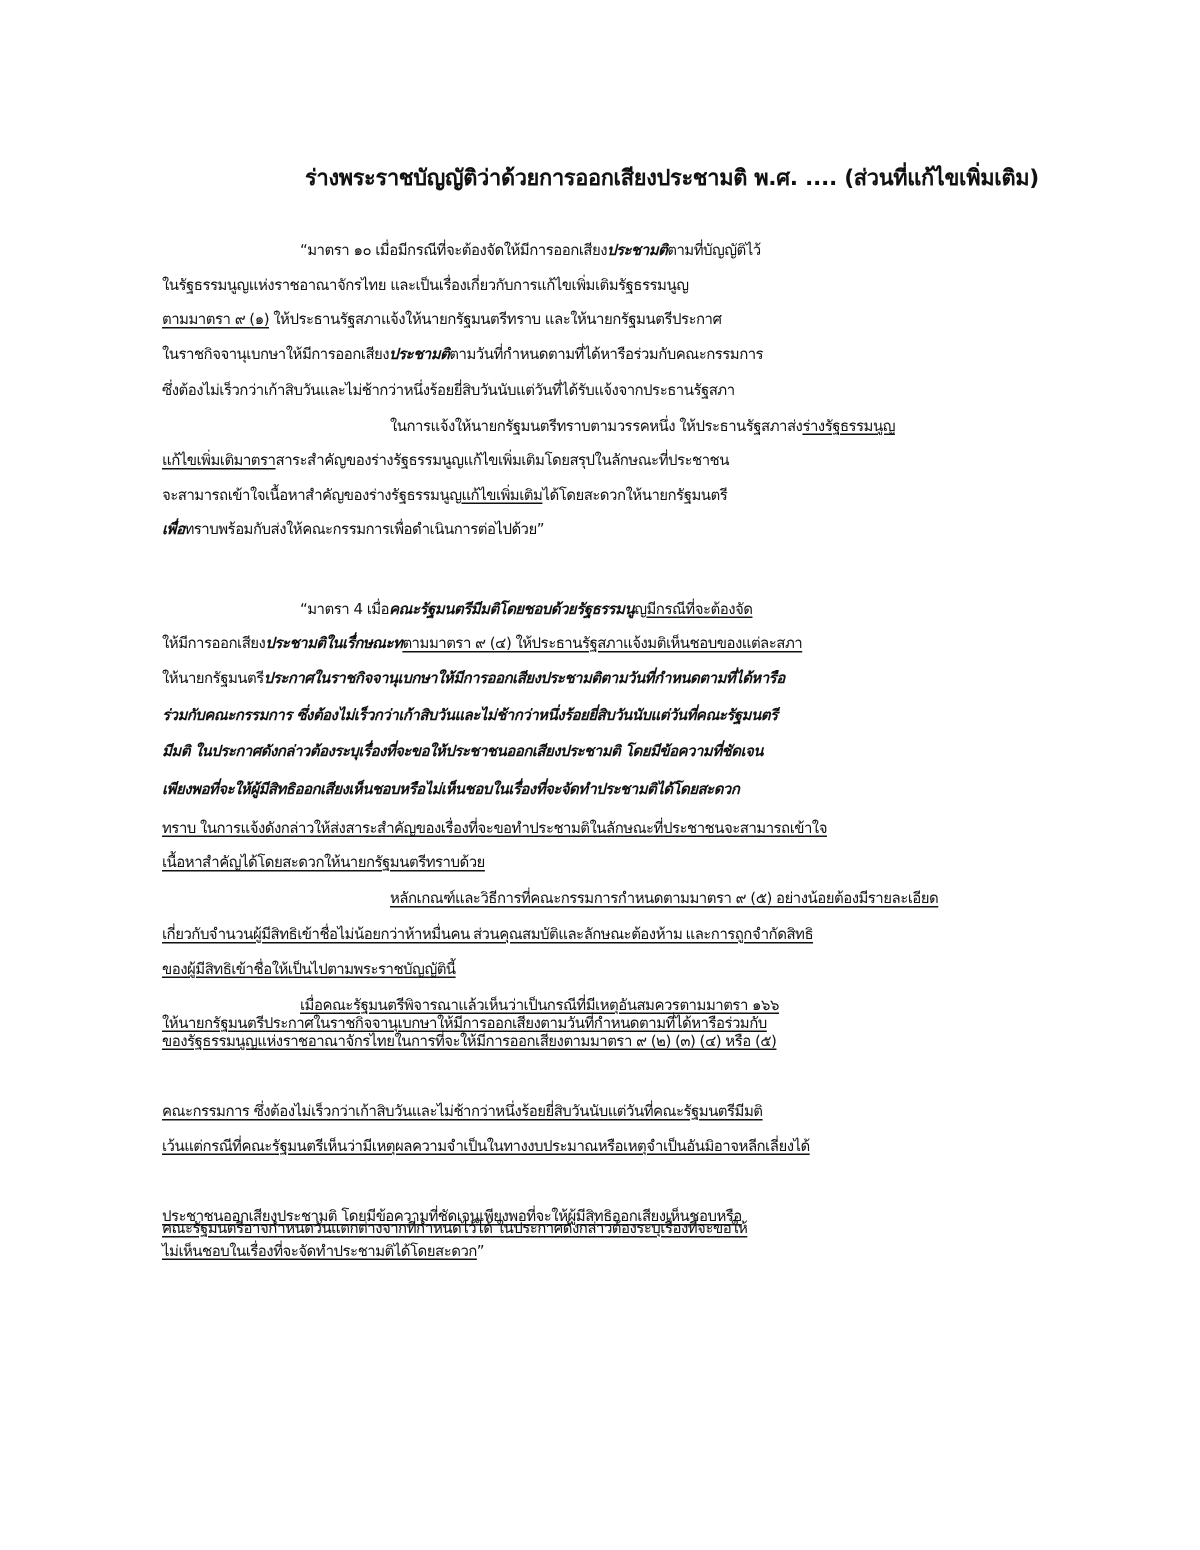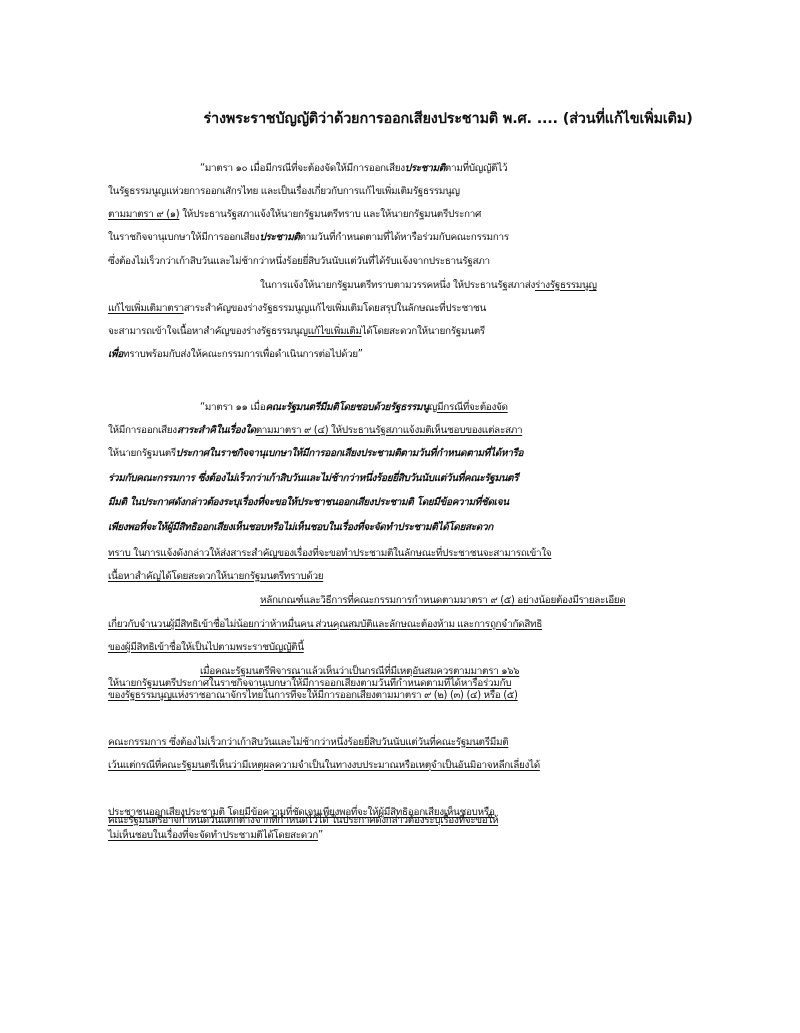--- a/index.html
+++ b/index.html
@@ -50,21 +50,21 @@
 
 <div class="page">
 
   <div class="title">ร่างพระราชบัญญัติว่าด้วยการออกเสียงประชามติ พ.ศ. ....  (ส่วนที่แก้ไขเพิ่มเติม)</div>
 
   <div>
     <div class="line indent" style="top:159px;">
       <span>“มาตรา ๑๐  เมื่อมีกรณีที่จะต้องจัดให้มีการออกเสียง</span><span class="bi">ประชามติ</span><span>ตามที่บัญญัติไว้</span>
     </div>
     <div class="line" style="top:182px;">
-      <span>ในรัฐธรรมนูญแห่วยการออกเสักรไทย และเป็นเรื่องเกี่ยวกับการแก้ไขเพิ่มเติมรัฐธรรมนูญ</span>
+      <span>ในรัฐธรรมนูญแห่งราชอาณาจักรไทย และเป็นเรื่องเกี่ยวกับการแก้ไขเพิ่มเติมรัฐธรรมนูญ</span>
     </div>
     <div class="line" style="top:205px;">
       <span class="u">ตามมาตรา ๙ (๑)</span><span> ให้ประธานรัฐสภาแจ้งให้นายกรัฐมนตรีทราบ และให้นายกรัฐมนตรีประกาศ</span>
     </div>
     <div class="line" style="top:228px;">
       <span>ในราชกิจจานุเบกษาให้มีการออกเสียง</span><span class="bi">ประชามติ</span><span>ตามวันที่กำหนดตามที่ได้หารือร่วมกับคณะกรรมการ</span>
     </div>
     <div class="line" style="top:252px;">
       <span>ซึ่งต้องไม่เร็วกว่าเก้าสิบวันและไม่ช้ากว่าหนึ่งร้อยยี่สิบวันนับแต่วันที่ได้รับแจ้งจากประธานรัฐสภา</span>
     </div>
@@ -77,24 +77,24 @@
     <div class="line" style="top:322px;">
       <span>จะสามารถเข้าใจเนื้อหาสำคัญของร่างรัฐธรรมนูญ</span><span class="u">แก้ไขเพิ่มเติม</span><span>ได้โดยสะดวกให้นายกรัฐมนตรี</span>
     </div>
     <div class="line" style="top:345px;">
       <span class="bi">เพื่อ</span><span>ทราบพร้อมกับส่งให้คณะกรรมการเพื่อดำเนินการต่อไปด้วย”</span>
     </div>
   </div>
 
   <div>
     <div class="line indent" style="top:398px;">
-      <span>“มาตรา ๑๑  เมื่อ</span><span class="bi">คณะรัฐมนตรีมีมติโดยชอบด้วยรัฐธรรมนู</span><span>ญ</span><span class="u">มีกรณีที่จะต้องจัด</span>
+      <span>“มาตรา 4  เมื่อ</span><span class="bi">คณะรัฐมนตรีมีมติโดยชอบด้วยรัฐธรรมนู</span><span>ญ</span><span class="u">มีกรณีที่จะต้องจัด</span>
     </div>
     <div class="line" style="top:421px;">
-      <span>ให้มีการออกเสียง</span><span class="bi">สาระสำคิในเรื่องใด</span><span class="u">ตามมาตรา ๙ (๔) ให้ประธานรัฐสภาแจ้งมติเห็นชอบของแต่ละสภา</span>
+      <span>ให้มีการออกเสียง</span><span class="bi">ประชามติในเรื่กษณะท</span><span class="u">ตามมาตรา ๙ (๔) ให้ประธานรัฐสภาแจ้งมติเห็นชอบของแต่ละสภา</span>
     </div>
     <div class="line" style="top:445px;font-family:Liberation Mono, monospace;">
       <span>ให้นายกรัฐมนตรี</span><span class="bi">ประกาศในราชกิจจานุเบกษาให้มีการออกเสียงประชามติตามวันที่กำหนดตามที่ได้หารือ</span>
     </div>
     <div class="line" style="top:469px;">
       <span class="bi">ร่วมกับคณะกรรมการ ซึ่งต้องไม่เร็วกว่าเก้าสิบวันและไม่ช้ากว่าหนึ่งร้อยยี่สิบวันนับแต่วันที่คณะรัฐมนตรี</span>
     </div>
     <div class="line" style="top:493px;">
       <span class="bi">มีมติ ในประกาศดังกล่าวต้องระบุเรื่องที่จะขอให้ประชาชนออกเสียงประชามติ โดยมีข้อความที่ชัดเจน</span>
     </div>

